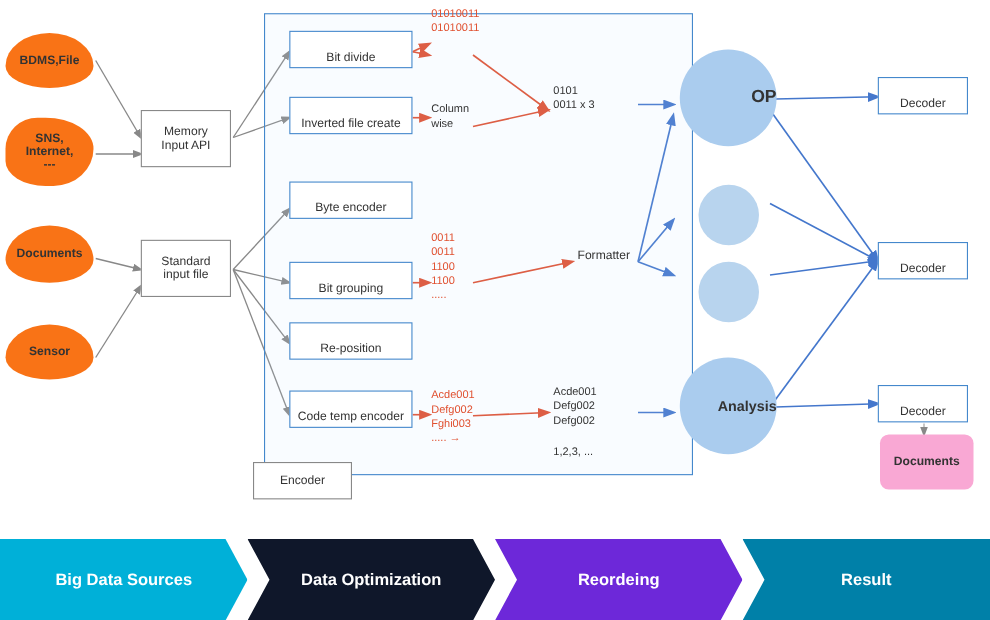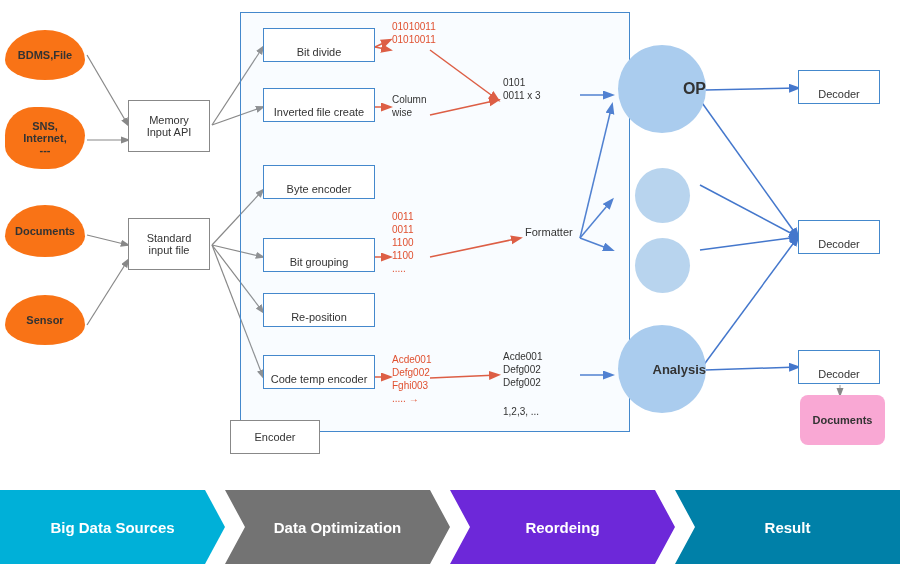--- a/index.html
+++ b/index.html
@@ -42,21 +42,21 @@
       clip-path: polygon(0 0, calc(100% - 20px) 0, 100% 50%, calc(100% - 20px) 100%, 0 100%, 20px 50%);
     }
     .bottom-section:first-child {
       clip-path: polygon(0 0, calc(100% - 20px) 0, 100% 50%, calc(100% - 20px) 100%, 0 100%);
     }
     .bottom-section:last-child {
       clip-path: polygon(0 0, 100% 0, 100% 100%, 0 100%, 20px 50%);
     }
 
     .bs-1 { background: #00b0d8; }
-    .bs-2 { background: #737373; }
+    .bs-2 { background: #0f172a; }
     .bs-3 { background: #6d28d9; }
     .bs-4 { background: #0080a8; }
 
     
     .blob {
       position: absolute;
       background: #f97316;
       border-radius: 50% 50% 50% 50% / 60% 60% 40% 40%;
       display: flex;
       align-items: center;
@@ -227,21 +227,21 @@
   <div class="rect-box blue-border" style="left:263px; top:238px; width:112px; height:34px;">
     <span>Bit grouping</span>
   </div>
   <div class="rect-box blue-border" style="left:263px; top:293px; width:112px; height:34px;">
     <span>Re-position</span>
   </div>
   <div class="rect-box blue-border" style="left:263px; top:355px; width:112px; height:34px;">
     <span>Code temp encoder</span>
   </div>
 
-  <div class="text-label" style="left:392px; top:20px; font-size:10px; color:#e05030;text-align:right;">
+  <div class="text-label" style="left:392px; top:6px; font-size:10px; color:#e05030;text-align:right;">
     <span>01010011<br>01010011</span>
   </div>
   <div class="text-label" style="left:392px; top:93px; font-size:10px; color:#333;">
     <span>Column<br>wise</span>
   </div>
   <div class="text-label" style="left:392px; top:210px; font-size:10px; color:#e05030;">
     <span>0011<br>0011<br>1100<br>1100<br>.....</span>
   </div>
   <div class="text-label" style="left:392px; top:353px; font-size:10px; color:#e05030;">
     <span>Acde001<br>Defg002<br>Fghi003<br>..... →</span>

